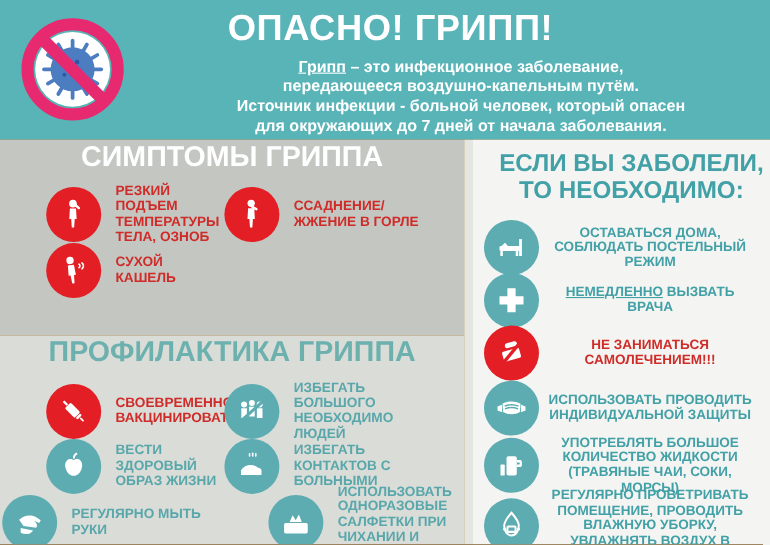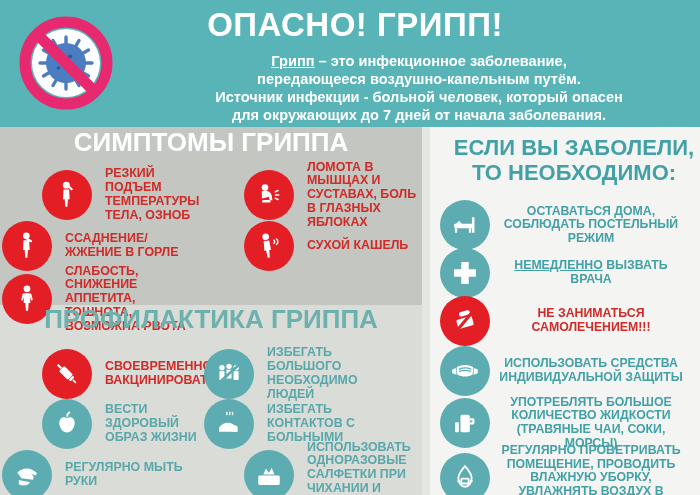--- a/index.html
+++ b/index.html
@@ -110,37 +110,20 @@
                   <circle cx="11.5" cy="4.6" r="2.6"></circle>
                   <path d="M9.4 7.9h4.2l.4 7.2h-1.3l-.4 5.7h-1.6l-.4-5.7H9z"></path>
                   <rect x="13.2" y="3.6" width="1.7" height="5.6" rx=".8" transform="rotate(-48 14 6.4)"></rect>
                 </g>
               </svg>
           </span>
           <span class="txt red-txt">РЕЗКИЙ ПОДЪЕМ ТЕМПЕРАТУРЫ ТЕЛА, ОЗНОБ</span>
         </div>
 
 
-        <div class="item colA">
-          <span class="circle red">
-            <svg viewBox="0 0 24 24" width="32" height="32">
-                <g fill="#fff">
-                  <circle cx="9" cy="6.4" r="2.5"></circle>
-                  <path d="M6.6 9.3c3.8-1.6 6.9.4 7.4 3l.6 3.7h-2.1l-.5-2.6-5.3 1.2z"></path>
-                  <rect x="6.8" y="15.8" width="6.4" height="1.9" rx=".9"></rect>
-                </g>
-                <g stroke="#fff" stroke-width="1.2" stroke-linecap="round">
-                  <path d="M16.8 9.6l2-.9"></path>
-                  <path d="M17 12h2.3"></path>
-                  <path d="M16.8 14.4l2 .9"></path>
-                </g>
-              </svg>
-          </span>
-          <span class="txt red-txt">ЛОМОТА В МЫШЦАХ И СУСТАВАХ, БОЛЬ В ГЛАЗНЫХ ЯБЛОКАХ</span>
-        </div>
 
         <div class="item colB">
           <span class="circle red">
             <svg viewBox="0 0 24 24" width="32" height="32">
                 <g fill="#fff">
                   <circle cx="11.5" cy="4.4" r="2.5"></circle>
                   <path d="M9.4 7.7h4.2l.4 7.3h-1.3l-.4 5.8h-1.6l-.4-5.8H9z"></path>
                   <rect x="12.9" y="5.4" width="1.7" height="4.6" rx=".8" transform="rotate(-62 13.7 7.7)"></rect>
                 </g>
               </svg>
@@ -157,33 +140,20 @@
                 </g>
                 <g stroke="#fff" stroke-width="1.1" fill="none" stroke-linecap="round">
                   <path d="M15.6 7.6c.9.6.9 1.8 0 2.4"></path>
                   <path d="M17.6 6.8c1.4.9 1.4 3 0 4"></path>
                 </g>
               </svg>
           </span>
           <span class="txt red-txt">СУХОЙ КАШЕЛЬ</span>
         </div>
 
-        <div class="item colB">
-          <span class="circle red">
-            <svg viewBox="0 0 24 24" width="32" height="32">
-                <g fill="#fff">
-                  <circle cx="12" cy="4.4" r="2.5"></circle>
-                  <path d="M10 7.7h4l.5 7.3h-1.3l-.4 5.8h-1.6l-.4-5.8H9.5z"></path>
-                  <rect x="8.2" y="7.8" width="1.5" height="5.4" rx=".7" transform="rotate(14 9 10.5)"></rect>
-                  <rect x="14.3" y="7.8" width="1.5" height="5.4" rx=".7" transform="rotate(-14 15 10.5)"></rect>
-                </g>
-              </svg>
-          </span>
-          <span class="txt red-txt">СЛАБОСТЬ, СНИЖЕНИЕ АППЕТИТА, ТОШНОТА, ВОЗМОЖНА РВОТА</span>
-        </div>
 
       </div>
     </div>
 
     <div class="sec-prevention">
       <div class="sec-header">ПРОФИЛАКТИКА ГРИППА</div>
       <div class="items">
 
         <div class="item colA">
           <span class="circle red">
@@ -323,21 +293,21 @@
               <path d="M6.2 9.2c3.6-1.9 8-1.9 11.6 0l-.4 5.3c-3.4 1.9-7.4 1.9-10.8 0z"></path>
               <path d="M5.8 9.8 3 11v2.6l3 1z"></path>
               <path d="M18.2 9.8 21 11v2.6l-3 1z"></path>
             </g>
             <g stroke="#5cacb2" stroke-width=".9" fill="none">
               <path d="M7.6 10.8c3-1.3 5.9-1.3 8.9 0"></path>
               <path d="M7.8 12.5c2.8-1.2 5.6-1.2 8.4 0"></path>
             </g>
           </svg>
       </span>
-      <span class="txt">ИСПОЛЬЗОВАТЬ СРЕДСТВА ИНДИВИДУАЛЬНОЙ ЗАЩИТЫ</span>
+      <span class="txt">ИСПОЛЬЗОВАТЬ ПРОВОДИТЬ ИНДИВИДУАЛЬНОЙ ЗАЩИТЫ</span>
     </div>
 
     <div class="right-item ri-5">
       <span class="circle teal">
         <svg viewBox="0 0 24 24" width="32" height="32">
             <g fill="#fff">
               <rect x="8.6" y="5.8" width="7" height="13.2" rx="1.4"></rect>
               <path d="M15.6 8.4h2.4c1.1 0 1.1 1 1.1 2.3s0 2.4-1.1 2.4h-2.4v-1.7h1.6c.4 0 .4-.3.4-.7s0-.6-.4-.6h-1.6z"></path>
               <rect x="4.5" y="11.4" width="2.9" height="7.6" rx=".6"></rect>
             </g>

